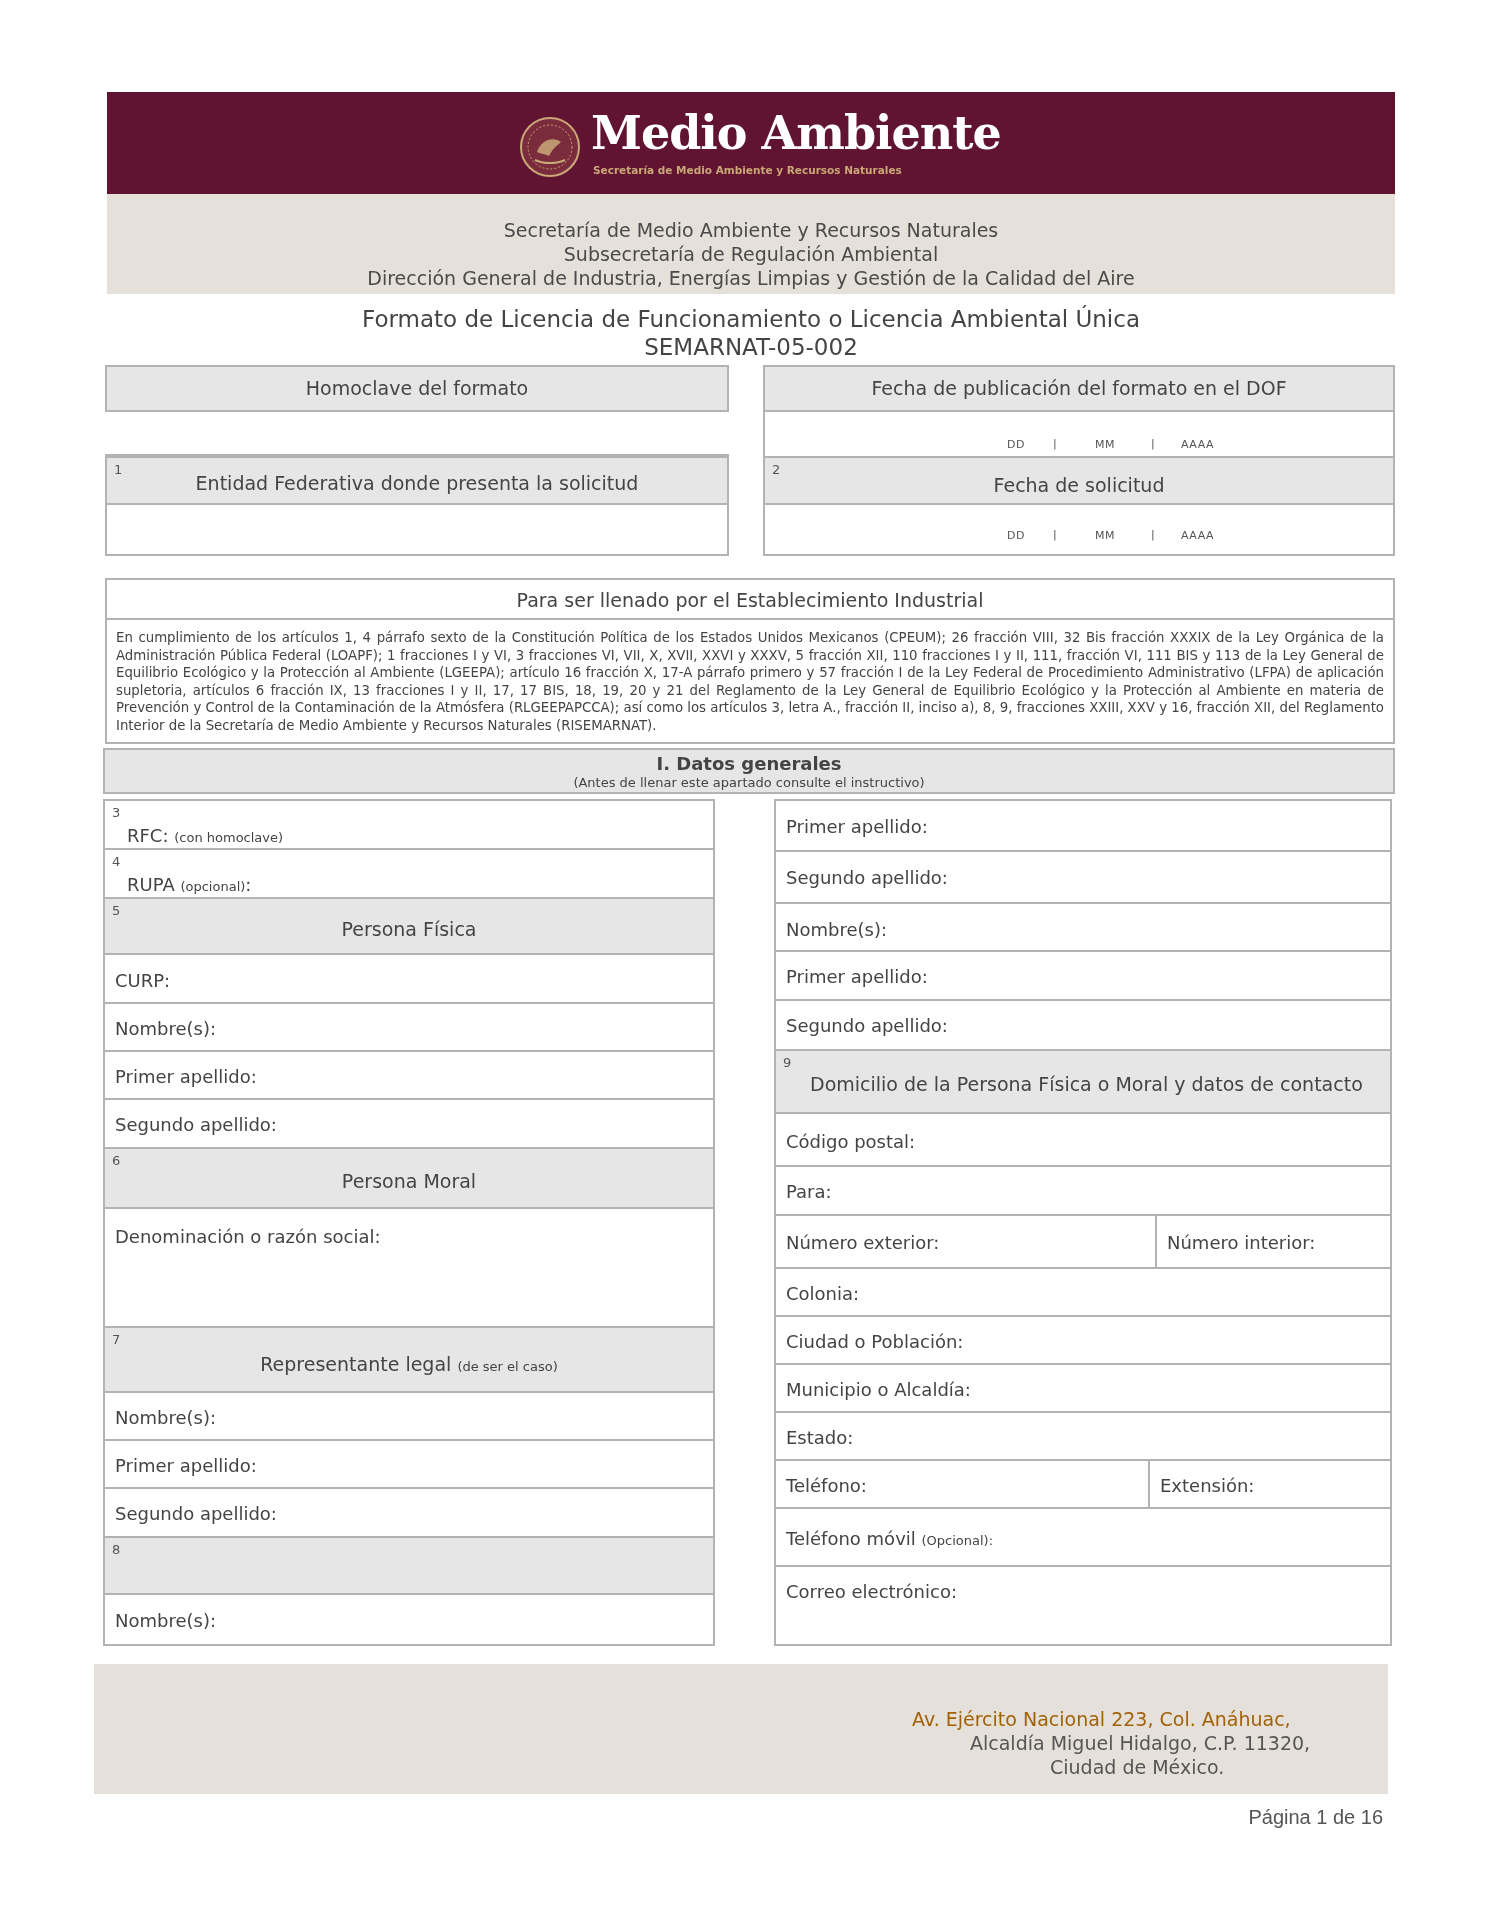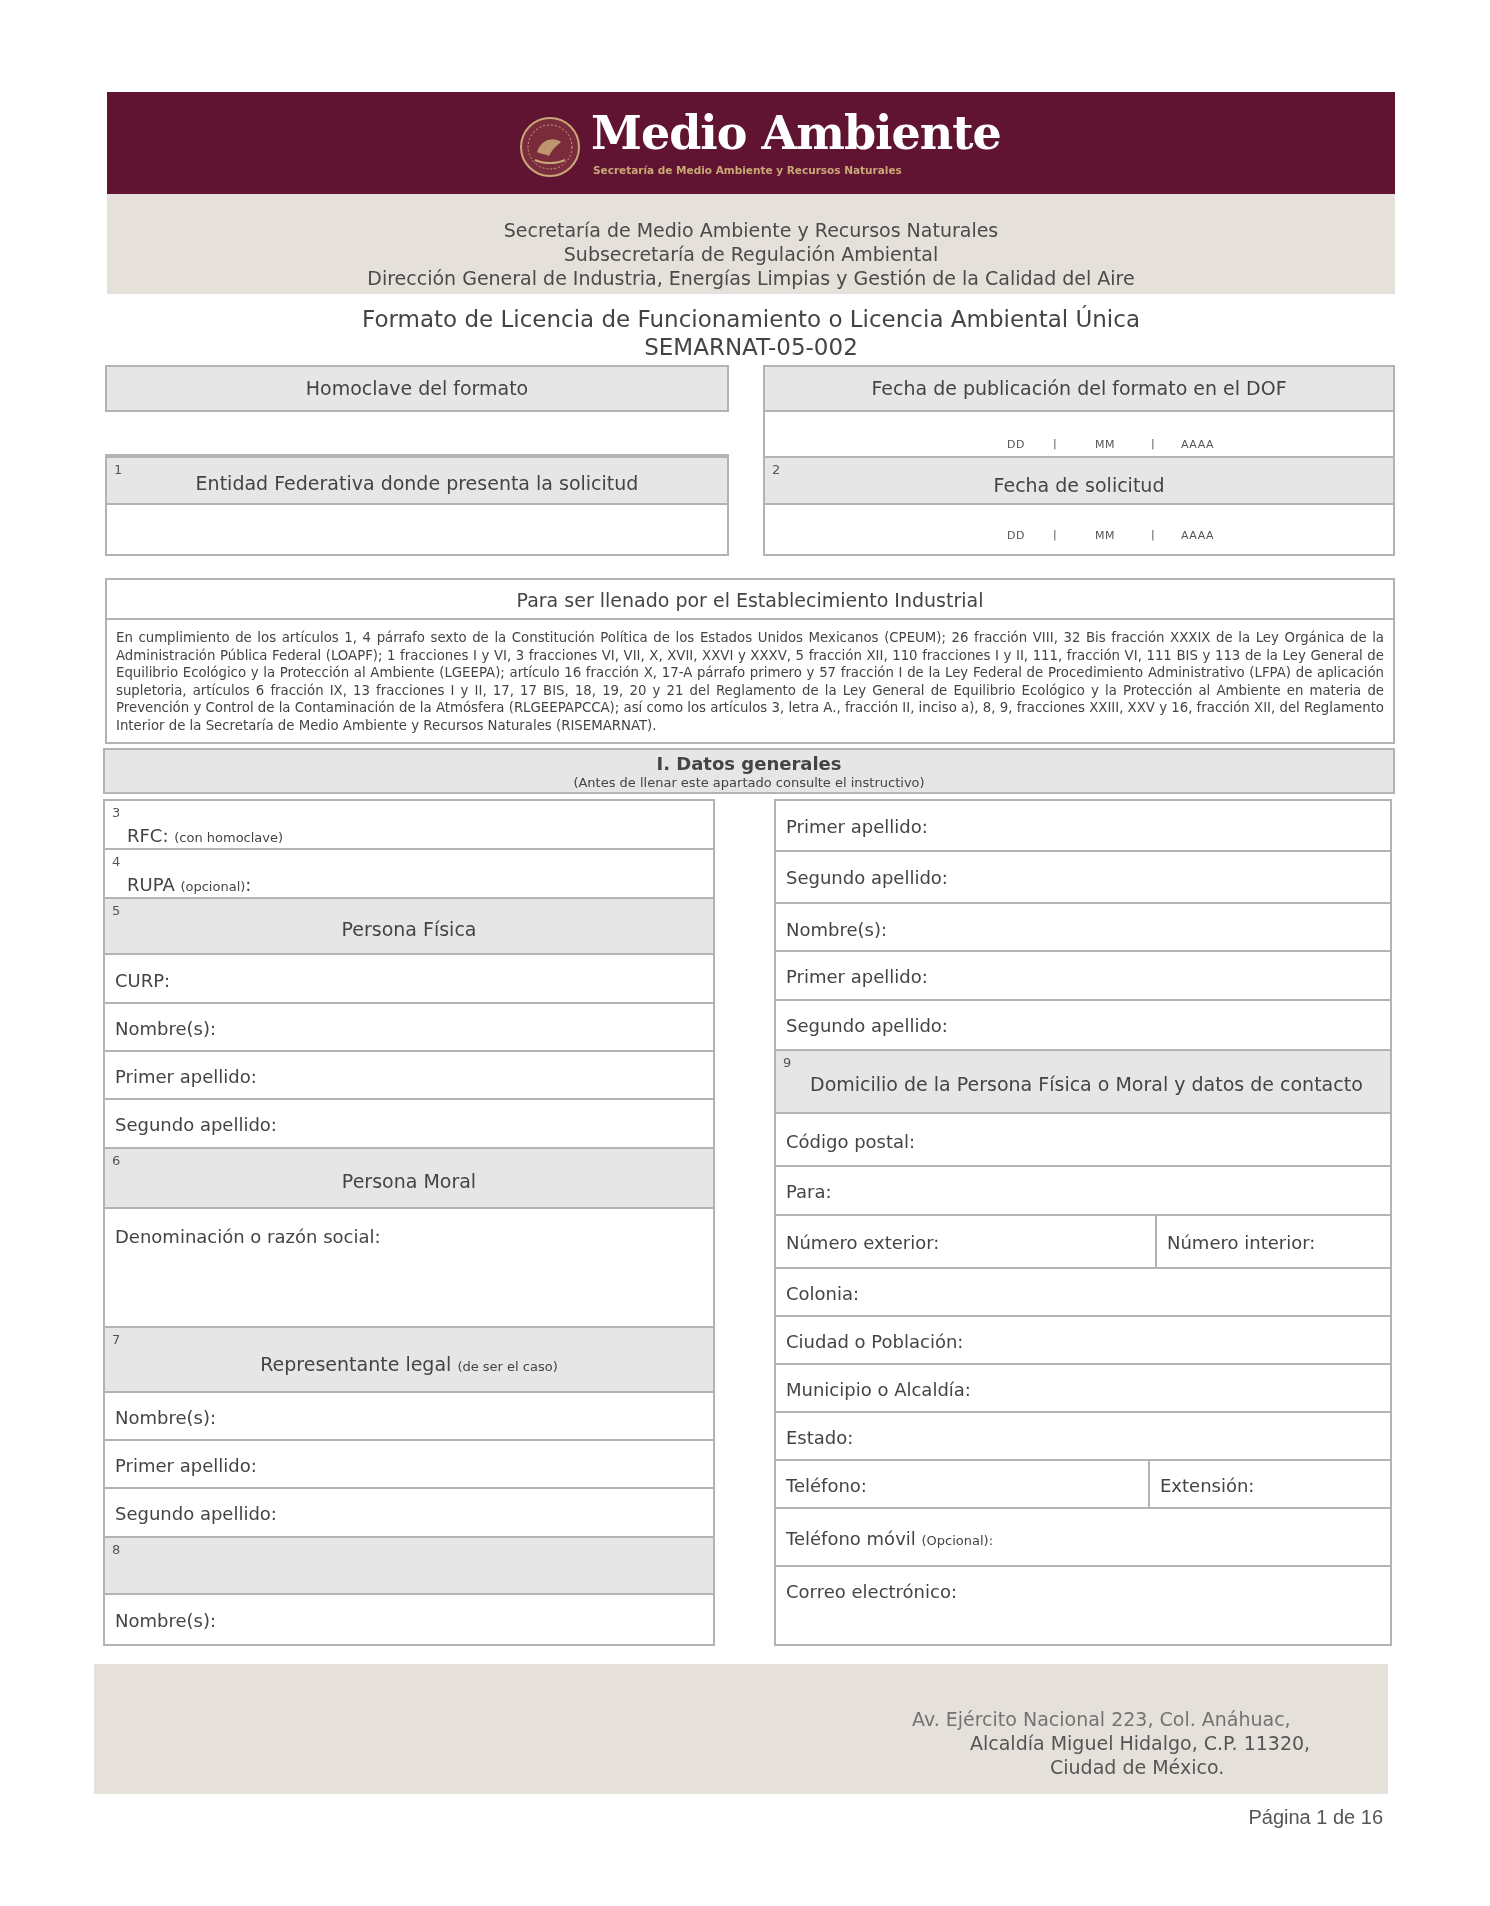--- a/index.html
+++ b/index.html
@@ -190,17 +190,17 @@
   <span class="lbl" style="top:14px;">Extensión:</span>
 </div>
 <div class="cell" style="left:774px; top:1507px; width:618px; height:60px;">
   <span class="lbl" style="top:19px;"><span>Teléfono móvil</span> <span class="small">(Opcional):</span></span>
 </div>
 <div class="cell" style="left:774px; top:1565px; width:618px; height:81px;">
   <span class="lbl" style="top:14px;">Correo electrónico:</span>
 </div>
 
 <div class="abs beige" style="left:94px; top:1664px; width:1294px; height:130px;">
-  <div style="position:absolute; left:818px; top:44px; font-size:19px; color:#737373; white-space:nowrap;">Av. Ejército Nacional 223, Col. Anáhuac,</div>
+  <div style="position:absolute; left:818px; top:44px; font-size:19px; color:#a16207; white-space:nowrap;">Av. Ejército Nacional 223, Col. Anáhuac,</div>
   <div style="position:absolute; left:876px; top:68px; font-size:19px; color:#555; white-space:nowrap;">Alcaldía Miguel Hidalgo, C.P. 11320,</div>
   <div style="position:absolute; left:956px; top:92px; font-size:19px; color:#555; white-space:nowrap;">Ciudad de México.</div>
 </div>
 <div style="position:absolute; right:107px; top:1806px; font-family:'Liberation Sans',sans-serif; font-size:20px; color:#555; white-space:nowrap;">Página 1 de 16</div>
 
 </body></html>

